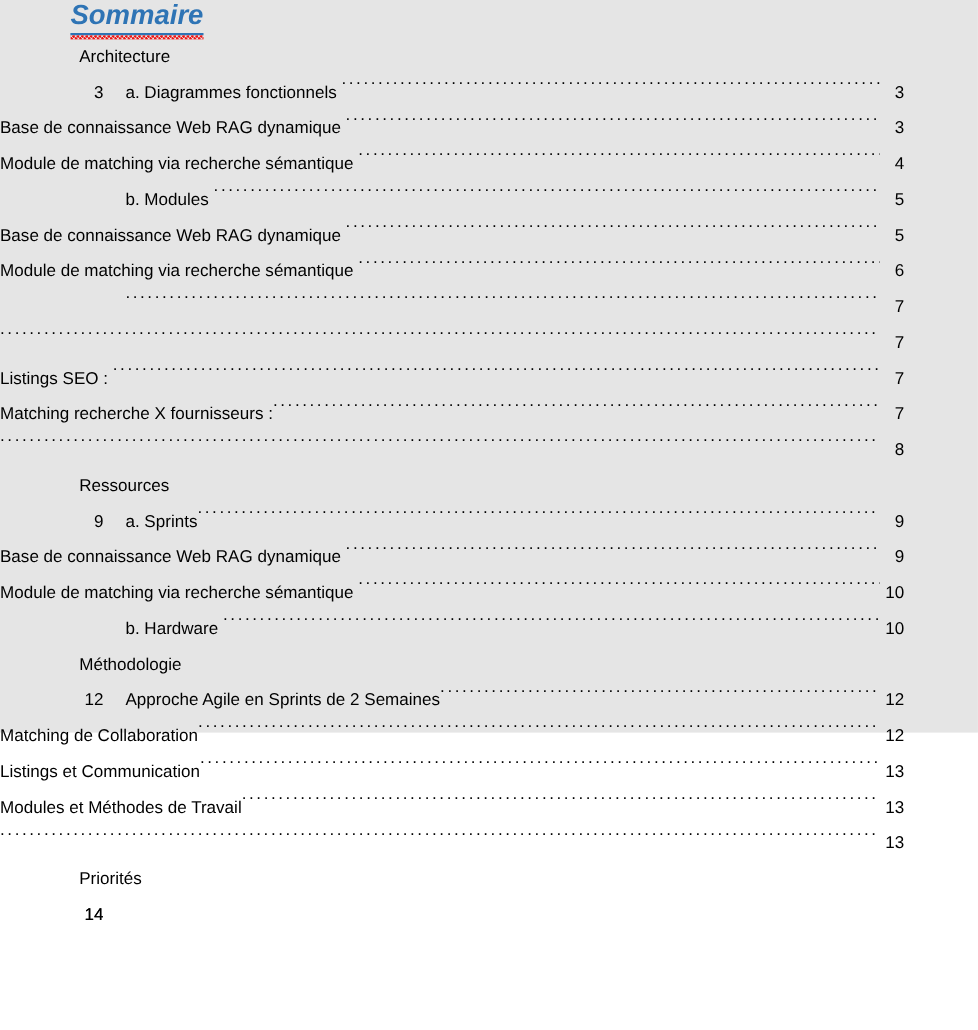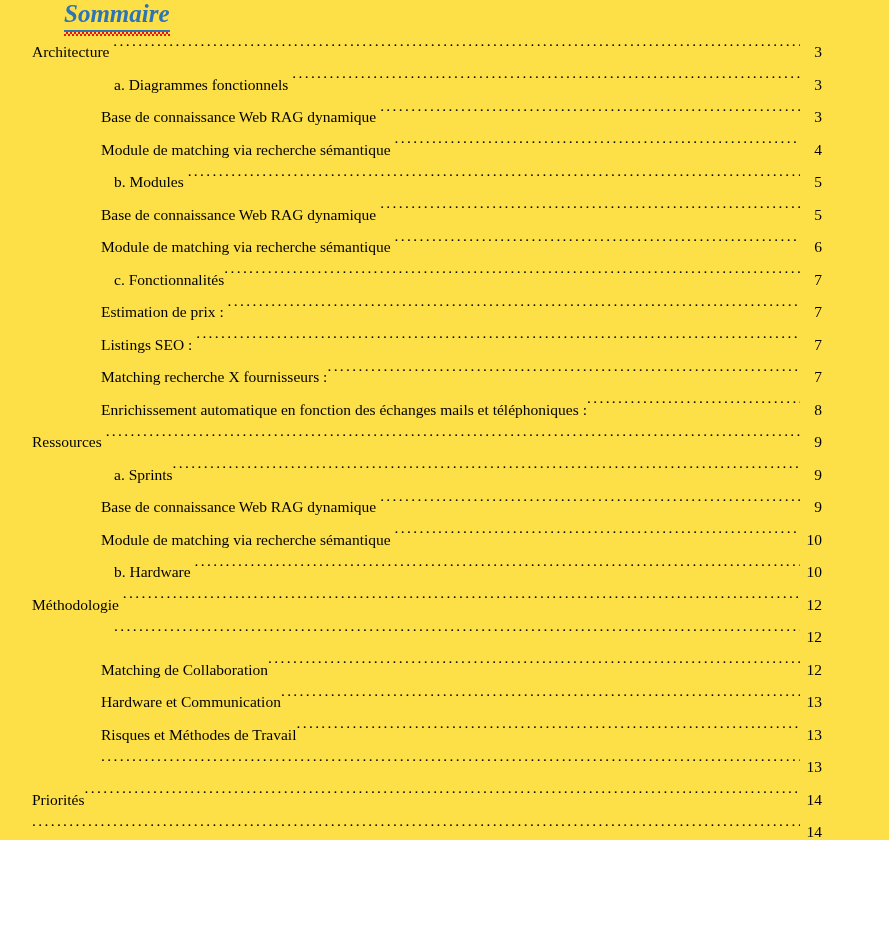--- a/index.html
+++ b/index.html
@@ -10,23 +10,22 @@
   body {
     width: 889px;
     height: 936px;
     font-family: "Liberation Sans", sans-serif;
     color: #000000;
     overflow: hidden;
   }
   .page {
     position: relative;
     width: 889px;
-    height: 840px;
-    background: #fde047;
-    font-family: Liberation Serif, serif;
+    height: 666px;
+    background: #e5e5e5;
   }
 
   
   .toc-title-wrap {
     position: absolute;
     left: 64px;
     top: 0px;
     height: 30px;
   }
   .toc-title {
@@ -68,23 +67,23 @@
     display: flex;
     align-items: baseline;
     height: 32.5px;
     font-size: 15.5px;
     line-height: 32.5px;
     color: #000000;
     padding-right: 67px;
     box-sizing: border-box;
     white-space: nowrap;
   }
-  .toc-row.lvl1 { padding-left: 32px; }
+  .toc-row.lvl1 { padding-left: 72px; flex-direction: column; }
   .toc-row.lvl2 { padding-left: 114px; }
-  .toc-row.lvl3 { padding-left: 101px; }
+  .toc-row.lvl3 { }
 
   .entry-text {
     flex: 0 0 auto;
   }
   .leader {
     flex: 1 1 auto;
     overflow: hidden;
     margin: 0 0px;
     position: relative;
     height: 1em;
@@ -151,41 +150,38 @@
         <span class="entry-text">Base de connaissance Web RAG dynamique&nbsp;</span>
         <span class="leader"></span>
         <span class="page-num">5</span>
       </div>
       <div class="toc-row lvl3">
         <span class="entry-text">Module de matching via recherche sémantique&nbsp;</span>
         <span class="leader"></span>
         <span class="page-num">6</span>
       </div>
       <div class="toc-row lvl2 tight">
-        <span class="entry-text">c. Fonctionnalités</span>
-        <span class="leader"></span>
-        <span class="page-num">7</span>
-      </div>
-      <div class="toc-row lvl3">
-        <span class="entry-text">Estimation de prix :&nbsp;</span>
+        <span class="leader"></span>
+        <span class="page-num">7</span>
+      </div>
+      <div class="toc-row lvl3">
         <span class="leader"></span>
         <span class="page-num">7</span>
       </div>
       <div class="toc-row lvl3">
         <span class="entry-text">Listings SEO :&nbsp;</span>
         <span class="leader"></span>
         <span class="page-num">7</span>
       </div>
       <div class="toc-row lvl3 tight">
         <span class="entry-text">Matching recherche X fournisseurs :</span>
         <span class="leader"></span>
         <span class="page-num">7</span>
       </div>
       <div class="toc-row lvl3 tight">
-        <span class="entry-text">Enrichissement automatique en fonction des échanges mails et téléphoniques :</span>
         <span class="leader"></span>
         <span class="page-num">8</span>
       </div>
       <div class="toc-row lvl1">
         <span class="entry-text">Ressources&nbsp;</span>
         <span class="leader"></span>
         <span class="page-num">9</span>
       </div>
       <div class="toc-row lvl2 tight">
         <span class="entry-text">a. Sprints</span>
@@ -206,35 +202,36 @@
         <span class="entry-text">b. Hardware&nbsp;</span>
         <span class="leader"></span>
         <span class="page-num">10</span>
       </div>
       <div class="toc-row lvl1">
         <span class="entry-text">Méthodologie&nbsp;</span>
         <span class="leader"></span>
         <span class="page-num">12</span>
       </div>
       <div class="toc-row lvl2 tight">
+        <span class="entry-text">Approche Agile en Sprints de 2 Semaines</span>
         <span class="leader"></span>
         <span class="page-num">12</span>
       </div>
       <div class="toc-row lvl3 tight">
         <span class="entry-text">Matching de Collaboration</span>
         <span class="leader"></span>
         <span class="page-num">12</span>
       </div>
       <div class="toc-row lvl3 tight">
-        <span class="entry-text">Hardware et Communication</span>
+        <span class="entry-text">Listings et Communication</span>
         <span class="leader"></span>
         <span class="page-num">13</span>
       </div>
       <div class="toc-row lvl3 tight">
-        <span class="entry-text">Risques et Méthodes de Travail</span>
+        <span class="entry-text">Modules et Méthodes de Travail</span>
         <span class="leader"></span>
         <span class="page-num">13</span>
       </div>
       <div class="toc-row lvl3">
         <span class="leader"></span>
         <span class="page-num">13</span>
       </div>
       <div class="toc-row lvl1 tight">
         <span class="entry-text">Priorités</span>
         <span class="leader"></span>

